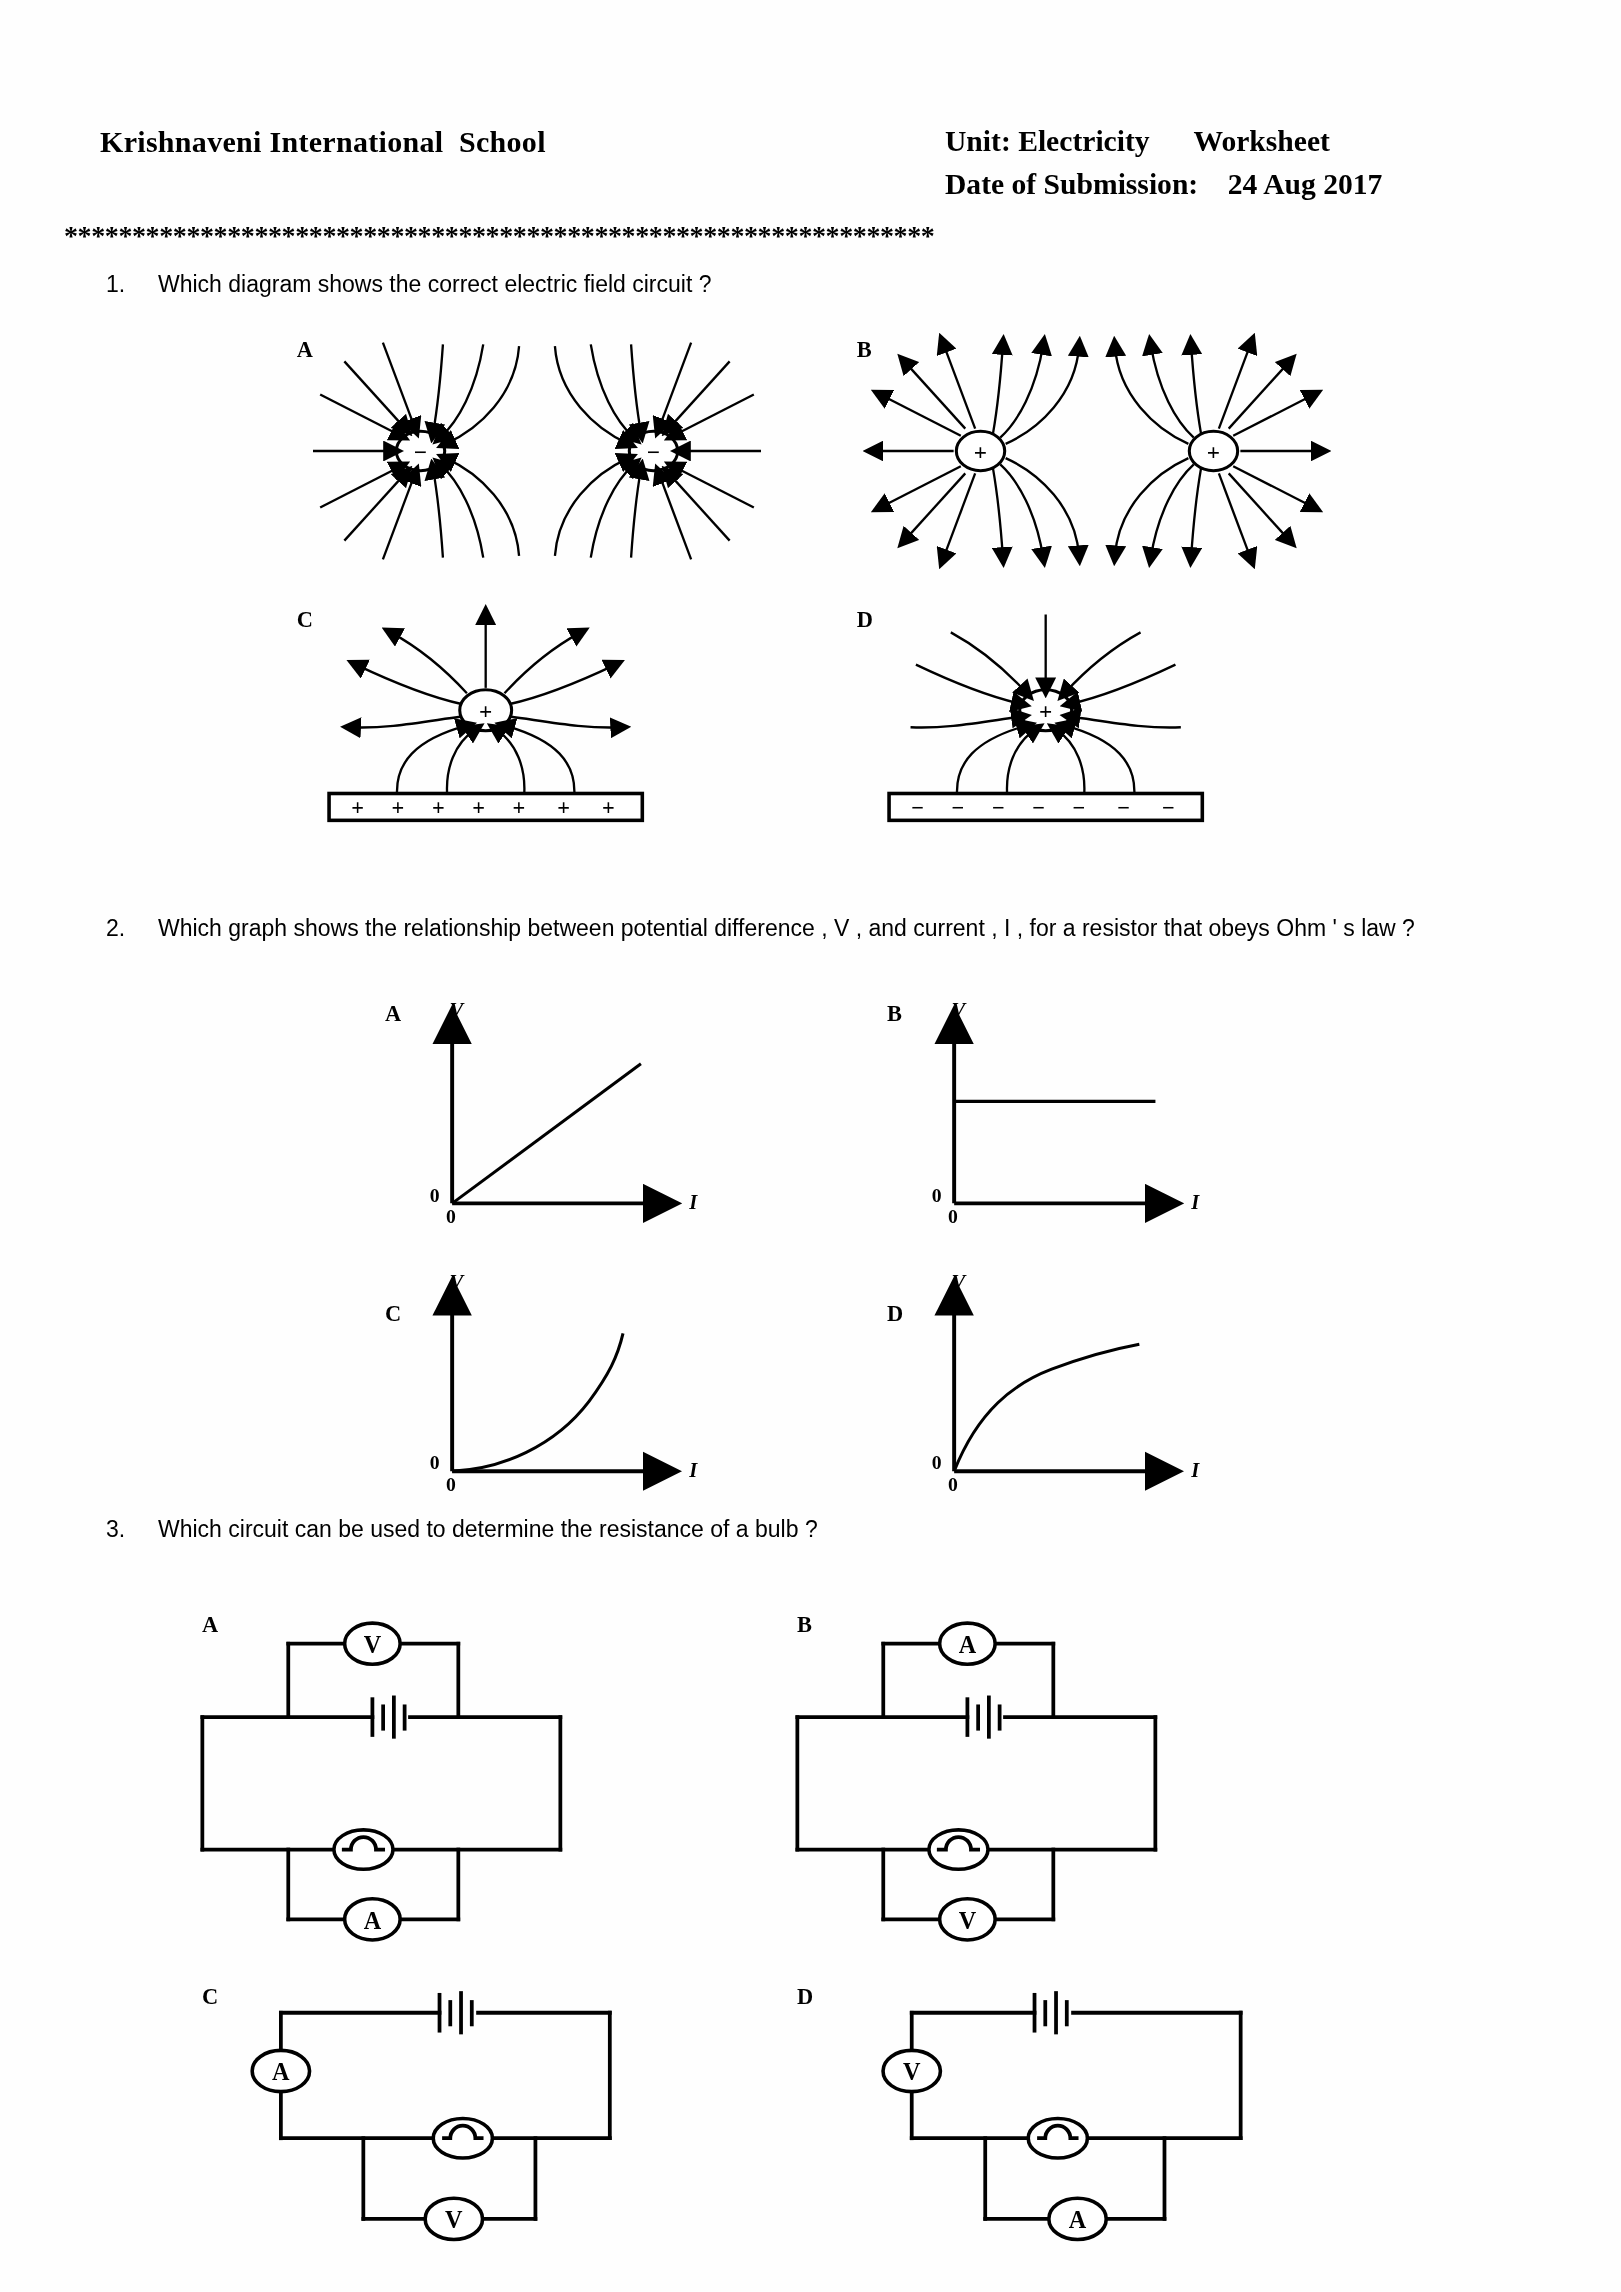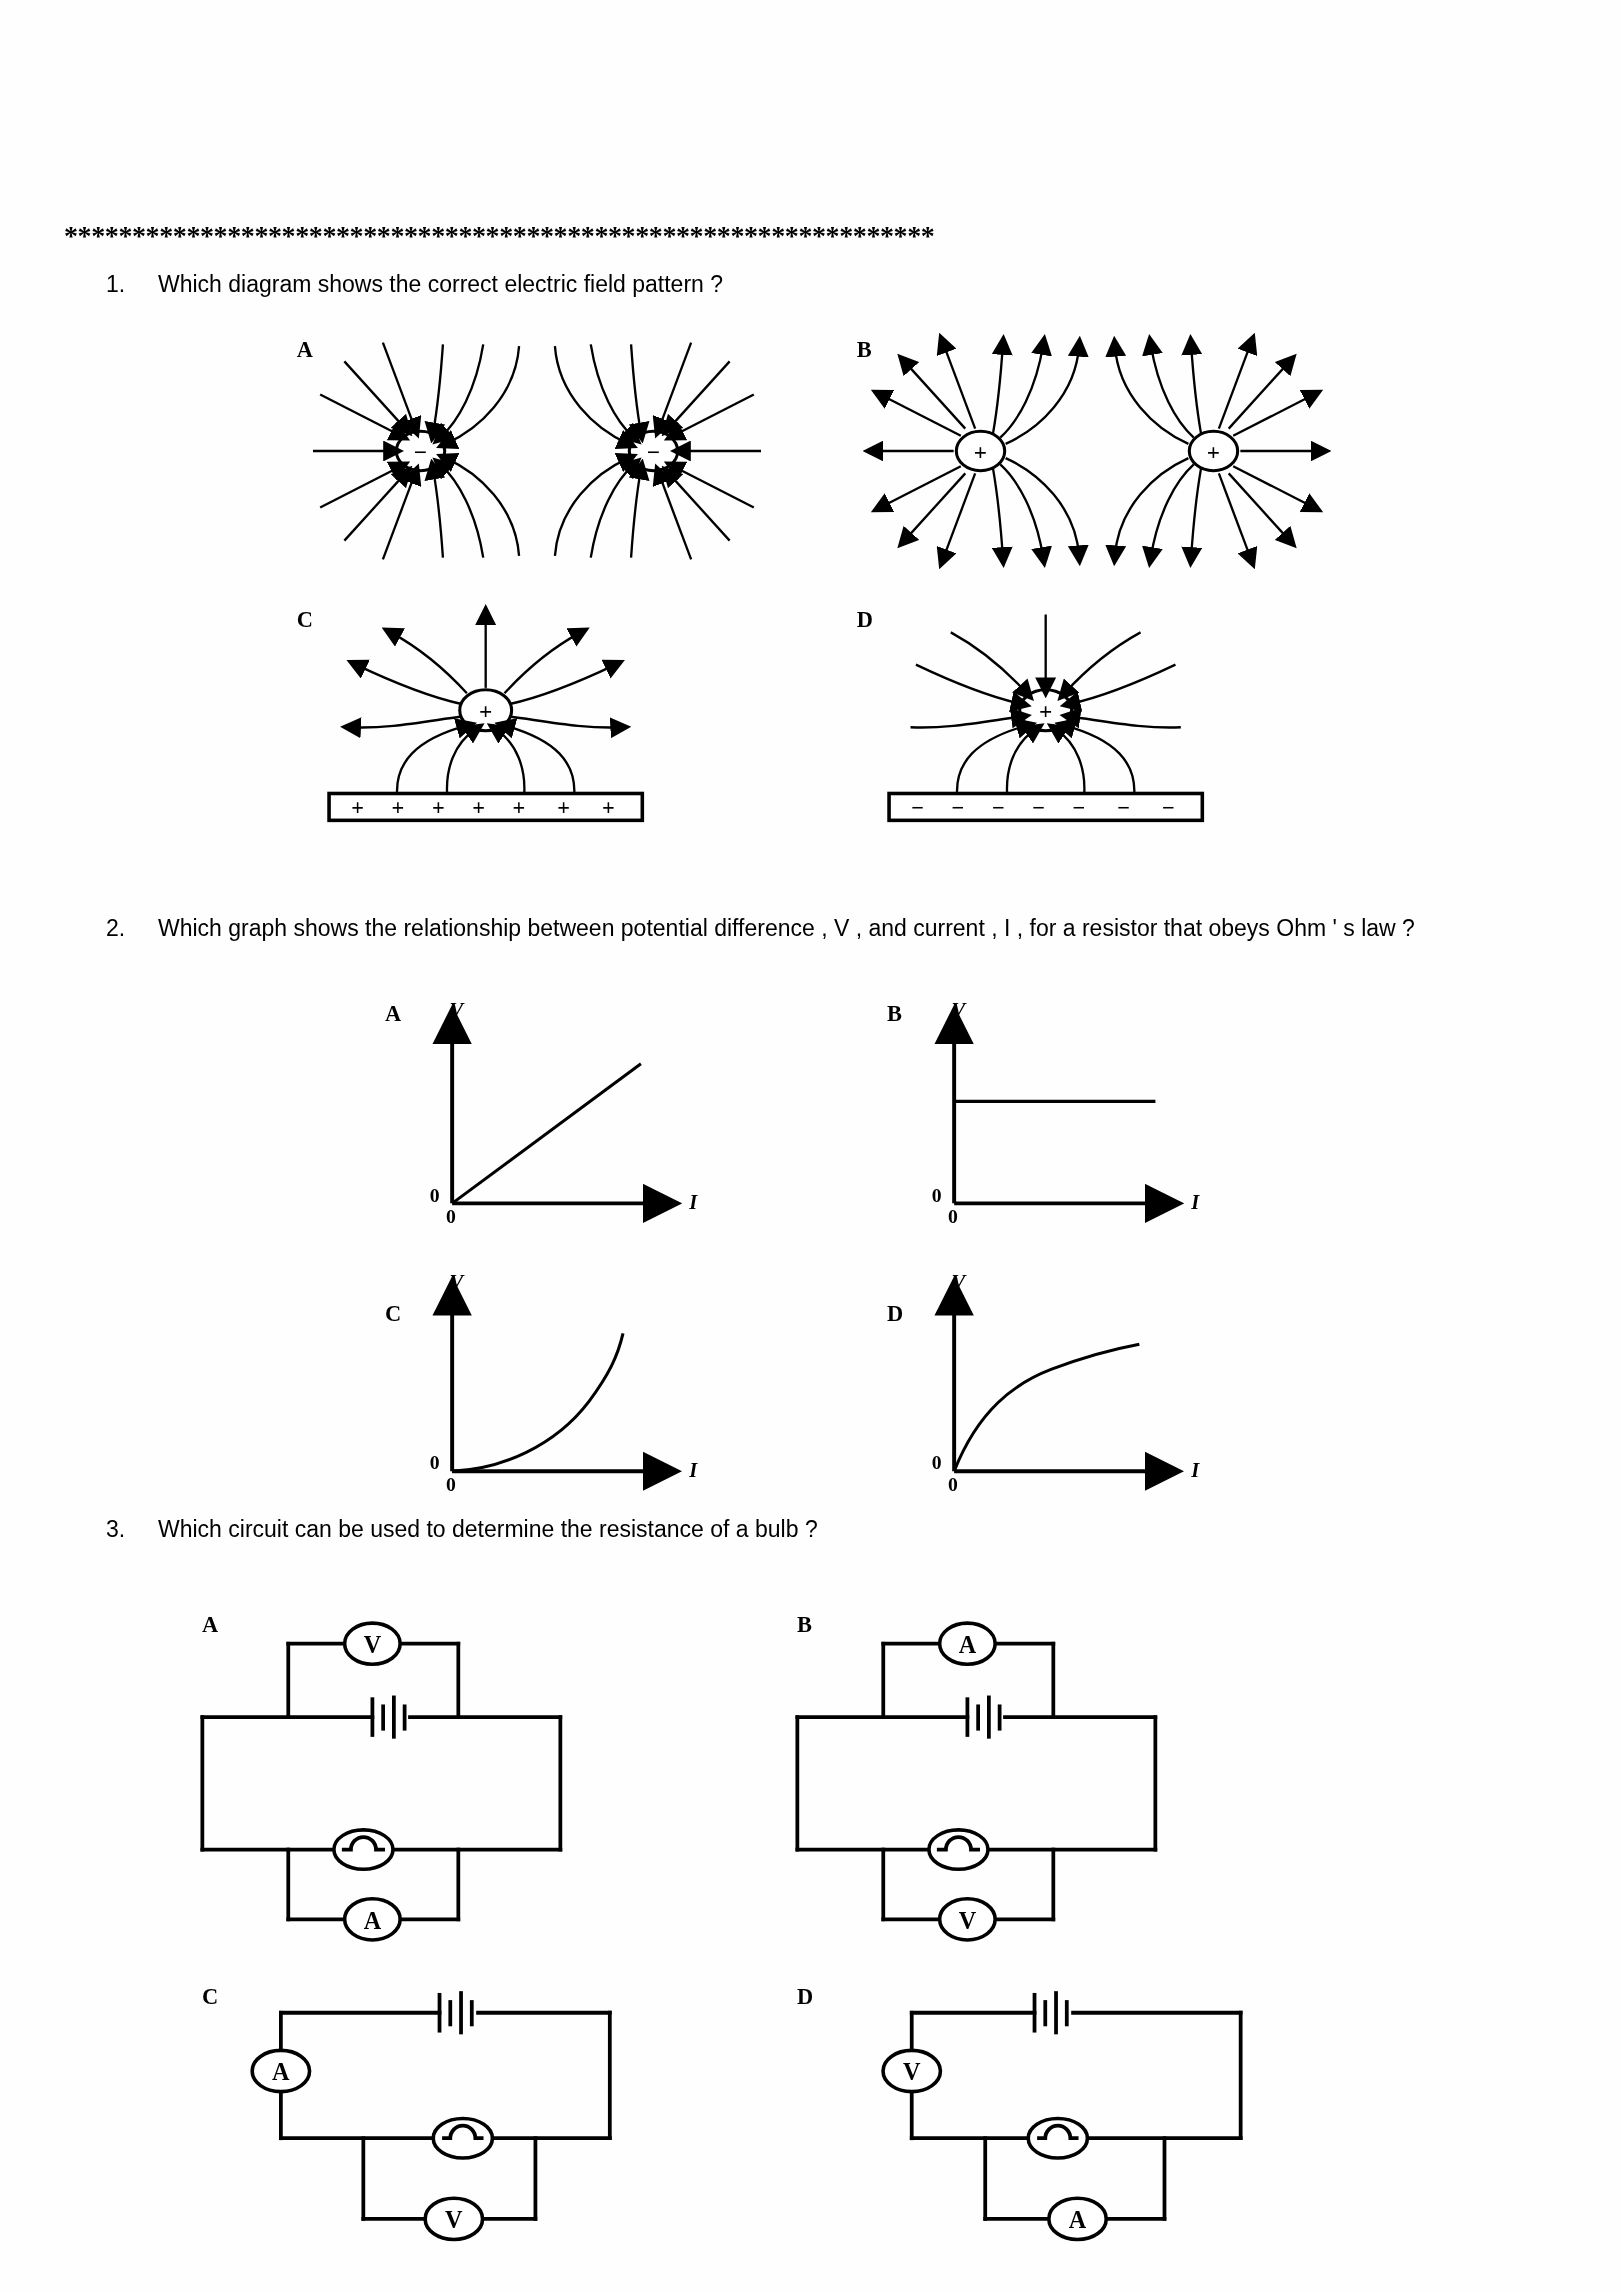--- a/index.html
+++ b/index.html
@@ -145,25 +145,30 @@
     font-weight: bold;
     font-size: 22px;
     fill: #000;
   }
 </style>
 </head>
 <body>
 
 <div class="page">
 
+  <div class="header">
+    <div class="school-name">Krishnaveni International  School</div>
+    <div class="unit-line">Unit: Electricity      Worksheet</div>
+    <div class="date-line">Date of Submission:    24 Aug 2017</div>
+  </div>
   <div class="star-rule">****************************************************************</div>
 
   <div class="q" id="q1">
     <span class="num">1.</span>
-    <span class="body">Which diagram shows the correct electric field pattern ?</span>
+    <span class="body">Which diagram shows the correct electric field circuit ?</span>
   </div>
 
   <div class="fig" style="left:304px; top:339px;">
     <span class="opt-label" style="left:-7.2px; top:-1.8px;">A</span>
     <svg width="466" height="224" viewBox="0 0 520 250">
       <defs>
         <marker id="ahIn" markerWidth="9" markerHeight="9" refX="4.5" refY="4.5" orient="auto">
           <path d="M0,0 L9,4.5 L0,9 z" fill="#000"></path>
         </marker>
       </defs>

